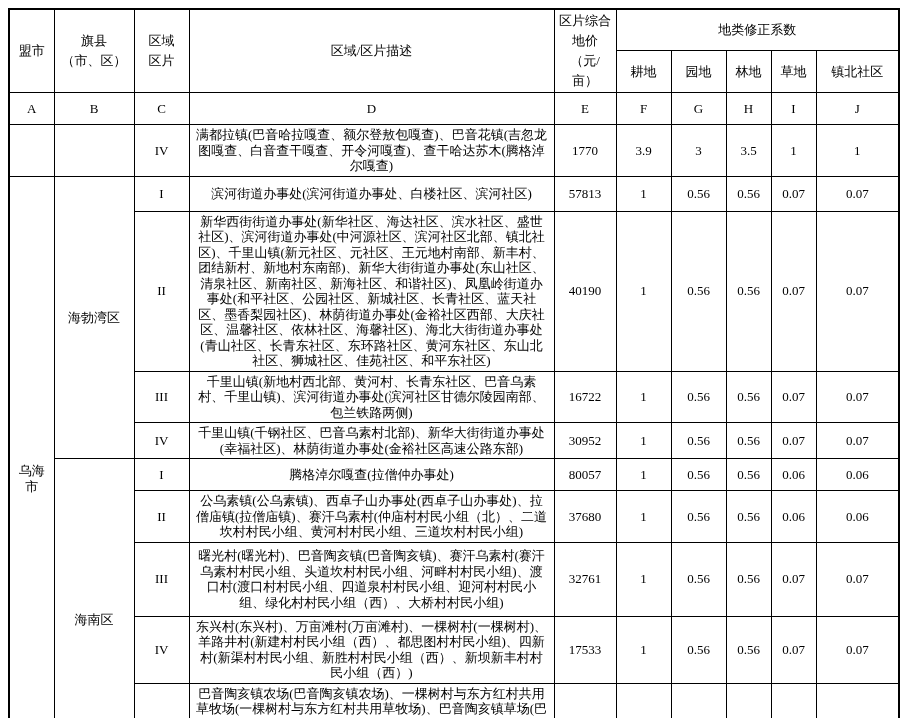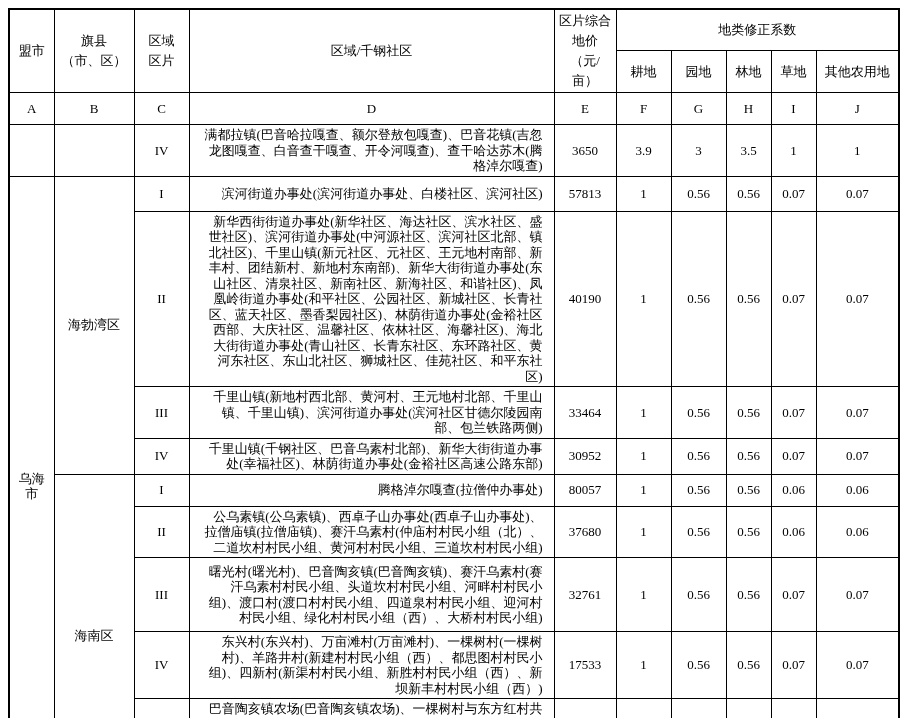--- a/index.html
+++ b/index.html
@@ -13,21 +13,21 @@
     border-collapse:collapse;table-layout:fixed;
     border:2px solid #000;
   }
   .price-table td{
     border:1px solid #000;
     font-size:13px;line-height:15.5px;
     text-align:center;vertical-align:middle;
     padding:1px 3px;overflow:hidden;
   }
   .price-table td.desc{
-    text-align:right;padding:2px 11px;
+    text-align:center;padding:2px 5px;
   }
   .price-table td.pre{white-space:pre-line;}
   .price-table td.hdr{line-height:20px;}
 </style>
 </head>
 <body>
 
 <table class="price-table">
   <colgroup>
     <col style="width:45px">
@@ -42,54 +42,54 @@
     <col style="width:83px">
   </colgroup>
 
   <tbody>
       <tr style="height:30px">
     <td class="hdr" rowspan="2">盟市</td>
     <td class="hdr pre" rowspan="2">旗县
 （市、区）</td>
     <td class="hdr pre" rowspan="2">区域
 区片</td>
-    <td class="hdr" rowspan="2">区域/千钢社区</td>
+    <td class="hdr" rowspan="2">区域/区片描述</td>
     <td class="hdr pre" rowspan="2">区片综合
 地价
 （元/亩）</td>
     <td class="hdr" colspan="5">地类修正系数</td>
   </tr>
 
   <tr style="height:30px">
     <td class="hdr">耕地</td>
     <td class="hdr">园地</td>
     <td class="hdr">林地</td>
     <td class="hdr">草地</td>
-    <td class="hdr">其他农用地</td>
+    <td class="hdr">镇北社区</td>
   </tr>
 
   <tr style="height:32px">
     <td>A</td>
     <td>B</td>
     <td>C</td>
     <td>D</td>
     <td>E</td>
     <td>F</td>
     <td>G</td>
     <td>H</td>
     <td>I</td>
     <td>J</td>
   </tr>
 
   <tr style="height:50px">
     <td></td>
     <td></td>
     <td>IV</td>
     <td class="desc">满都拉镇(巴音哈拉嘎查、额尔登敖包嘎查)、巴音花镇(吉忽龙图嘎查、白音查干嘎查、开令河嘎查)、查干哈达苏木(腾格淖尔嘎查)</td>
-    <td>3650</td>
+    <td>1770</td>
     <td>3.9</td>
     <td>3</td>
     <td>3.5</td>
     <td>1</td>
     <td>1</td>
   </tr>
 
   <tr style="height:35px">
     <td rowspan="9">乌海市</td>
     <td rowspan="4">海勃湾区</td>
@@ -109,22 +109,22 @@
     <td>40190</td>
     <td>1</td>
     <td>0.56</td>
     <td>0.56</td>
     <td>0.07</td>
     <td>0.07</td>
   </tr>
 
   <tr style="height:43px">
     <td>III</td>
-    <td class="desc">千里山镇(新地村西北部、黄河村、王元地村北部、千里山镇、千里山镇)、滨河街道办事处(滨河社区甘德尔陵园南部、包兰铁路两侧)</td>
-    <td>33464</td>
+    <td class="desc">千里山镇(新地村西北部、黄河村、长青东社区、巴音乌素村、千里山镇)、滨河街道办事处(滨河社区甘德尔陵园南部、包兰铁路两侧)</td>
+    <td>16722</td>
     <td>1</td>
     <td>0.56</td>
     <td>0.56</td>
     <td>0.07</td>
     <td>0.07</td>
   </tr>
 
   <tr style="height:32px">
     <td>IV</td>
     <td class="desc">千里山镇(千钢社区、巴音乌素村北部)、新华大街街道办事处(幸福社区)、林荫街道办事处(金裕社区高速公路东部)</td>

